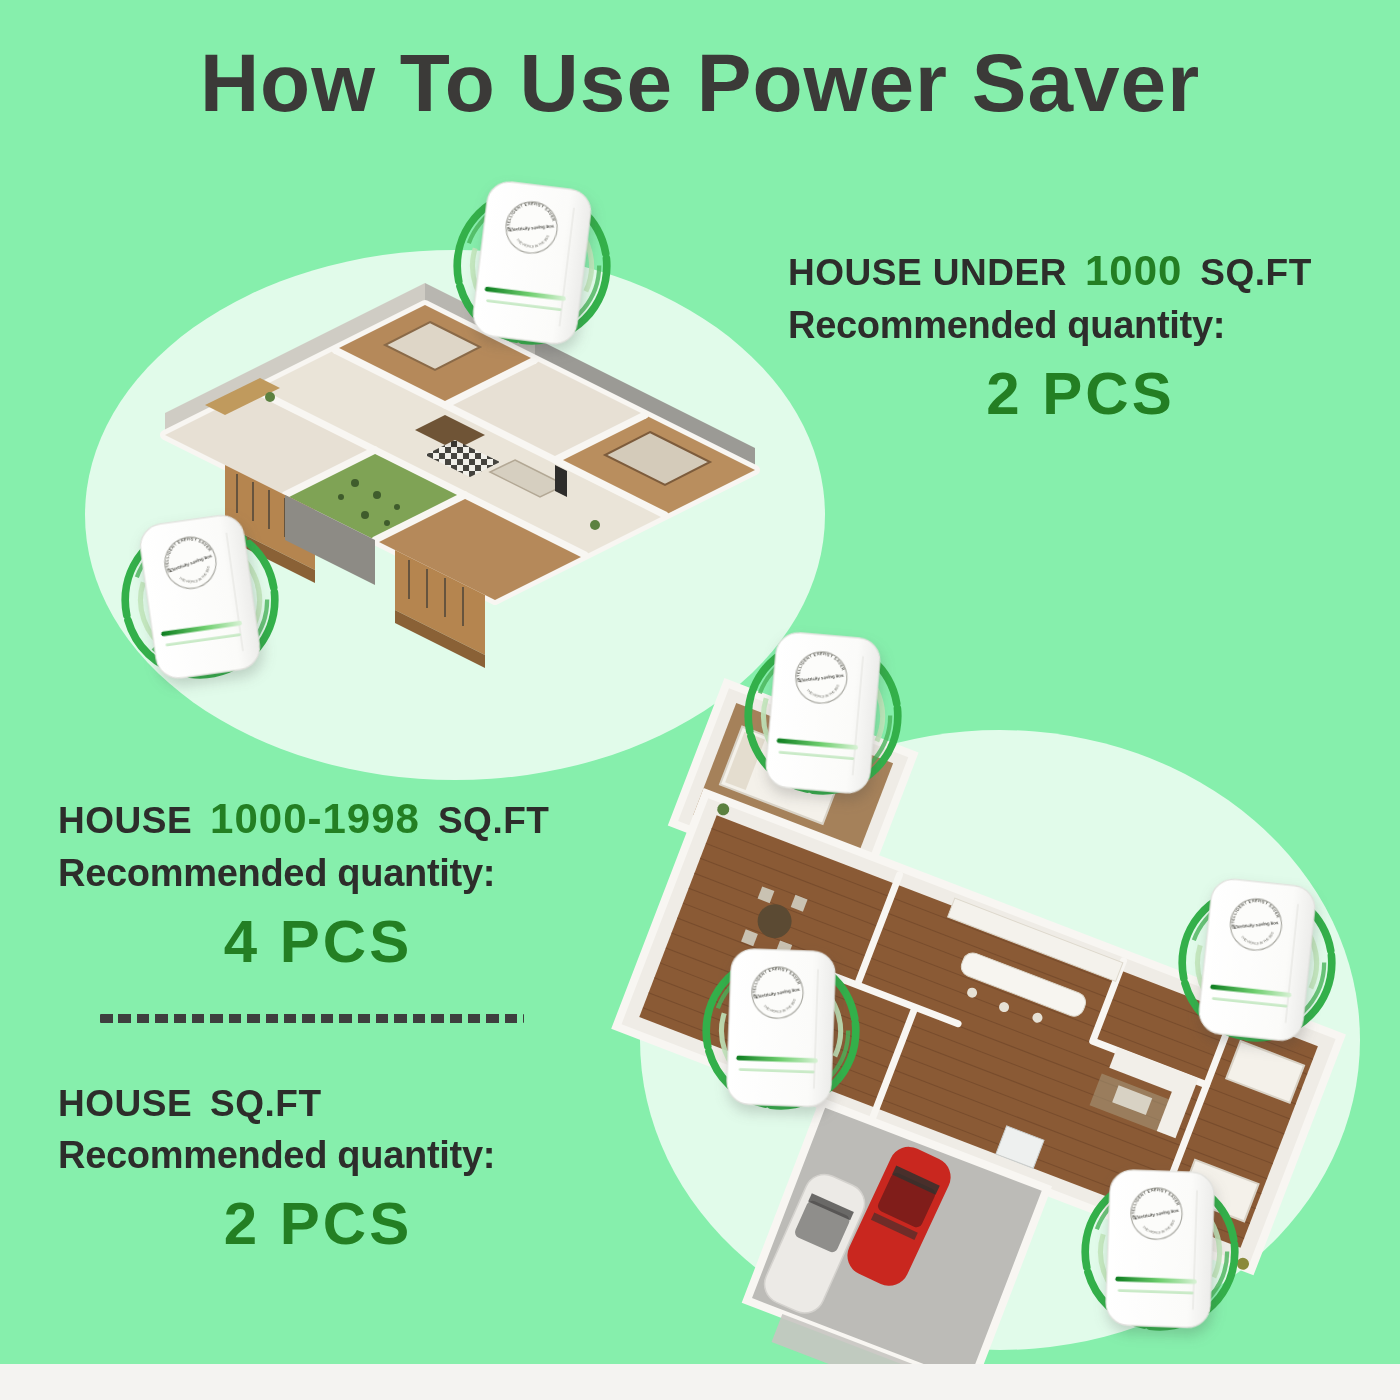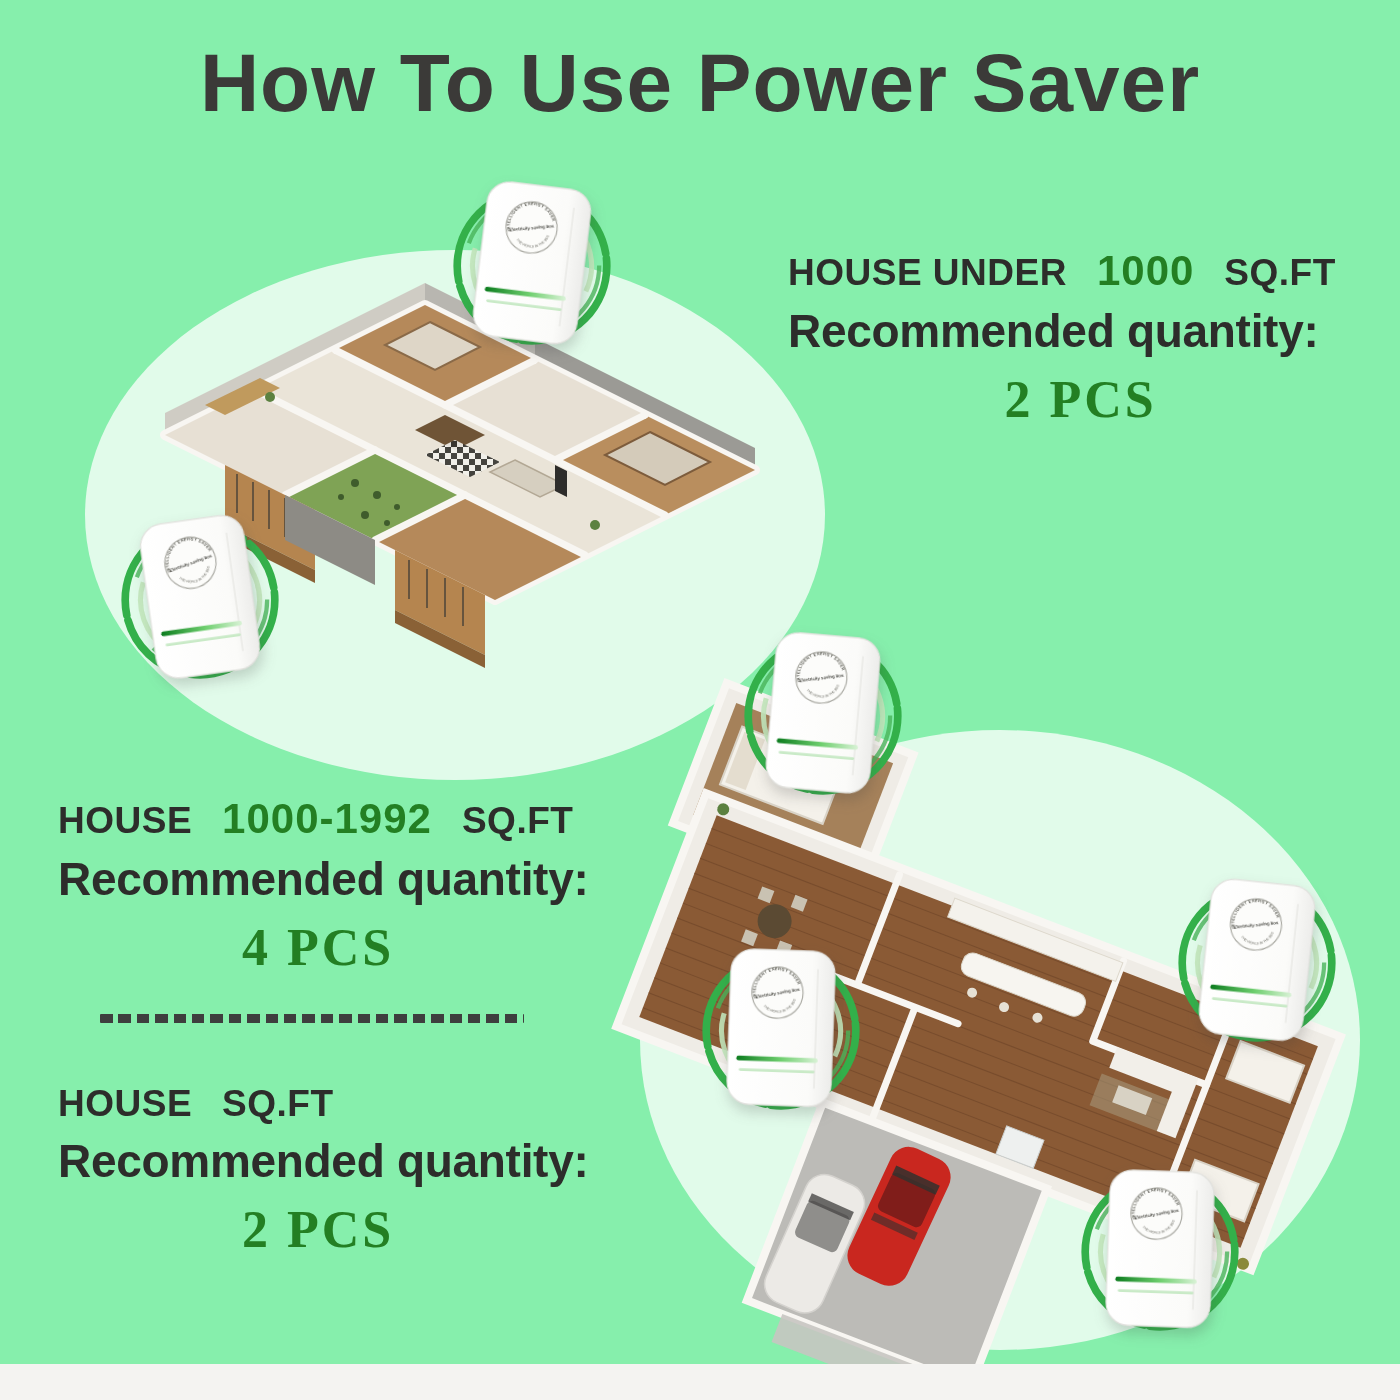--- a/index.html
+++ b/index.html
@@ -17,25 +17,25 @@
   .plan{position:absolute;}
   .plan-1{left:55px; top:225px; width:735px; height:520px;}
   .plan-2{left:620px; top:700px; width:780px; height:700px;}
   .plan svg{overflow:visible; display:block;}
 
   
   .info{position:absolute; color:#2d2d2b;}
   .info-1{left:788px; top:247px; width:585px;}
   .info-2{left:58px;  top:795px; width:560px;}
   .info-3{left:58px;  top:1083px; width:560px;}
-  .house-line{display:flex; align-items:baseline; gap:30px; font-weight:bold; white-space:nowrap;}
+  .house-line{display:flex; align-items:baseline; gap:18px; font-weight:bold; white-space:nowrap;}
   .hl-word{font-size:37px; letter-spacing:.5px;}
   .hl-size{font-size:42px; color:#237f23; letter-spacing:1px;}
-  .rec-line{font-weight:bold; font-size:46px; margin-top:9px; letter-spacing:-.3px;}
-  .qty-line{font-weight:bold; font-size:52px; color:#237f23; text-align:center; margin-top:12px; letter-spacing:3px;font-family:Liberation Serif, serif;}
+  .rec-line{font-weight:bold; font-size:38px; margin-top:9px; letter-spacing:-.3px;}
+  .qty-line{font-weight:bold; font-size:60px; color:#237f23; text-align:center; margin-top:12px; letter-spacing:3px;}
   .info-2 .qty-line,.info-3 .qty-line{padding-right:40px;text-align:center;}
 
   
   .separator{
     position:absolute; left:100px; top:1014px; width:424px; height:9px;
     background:repeating-linear-gradient(90deg,#3e3e3e 0 12.5px, transparent 12.5px 18.4px);
     border-radius:1px;
   }
 
   
@@ -246,21 +246,21 @@
       <span class="hl-size">1000</span>
       <span class="hl-word">SQ.FT</span>
     </div>
     <div class="rec-line">Recommended quantity:</div>
     <div class="qty-line">2 PCS</div>
   </section>
 
   <section class="info info-2">
     <div class="house-line">
       <span class="hl-word">HOUSE</span>
-      <span class="hl-size">1000-1992</span>
+      <span class="hl-size">1000-1998</span>
       <span class="hl-word">SQ.FT</span>
     </div>
     <div class="rec-line">Recommended quantity:</div>
     <div class="qty-line">4 PCS</div>
   </section>
 
   <div class="separator"></div>
 
   <section class="info info-3">
     <div class="house-line">

